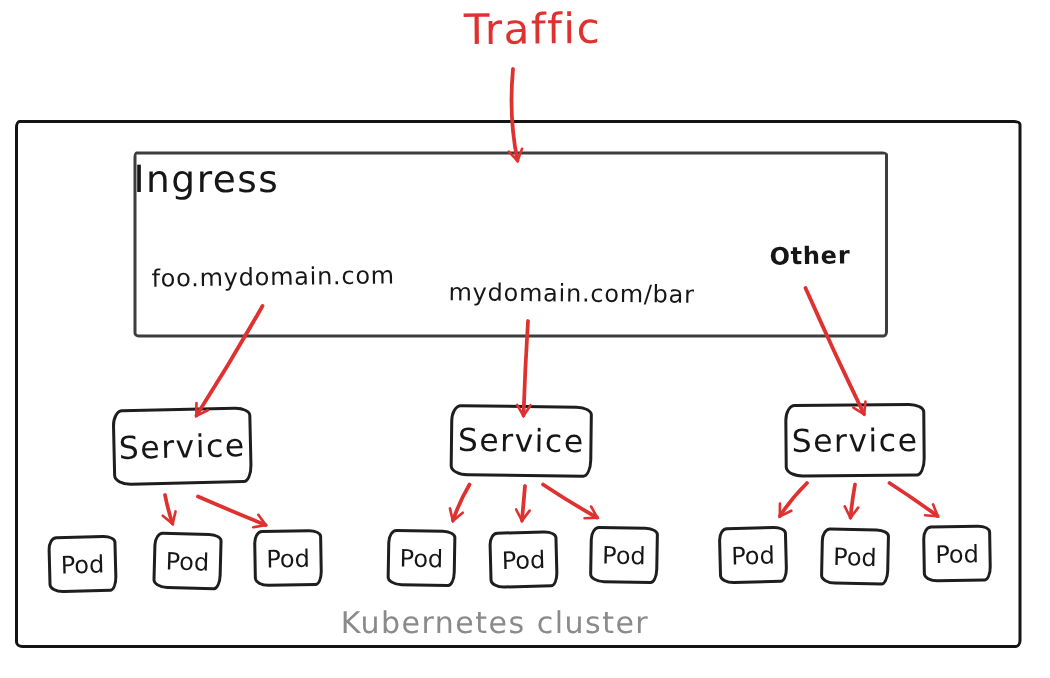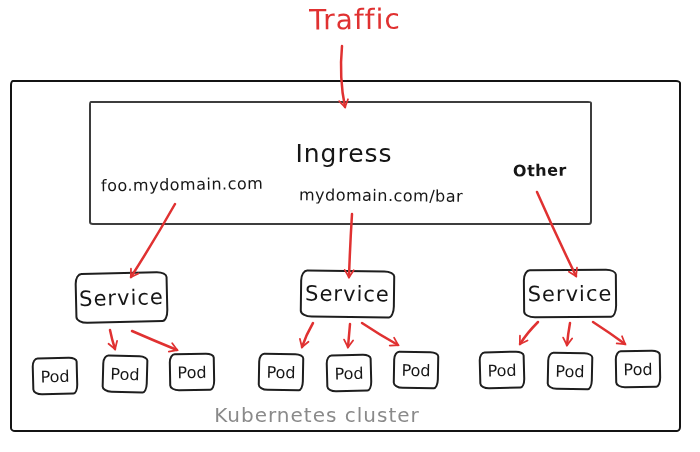--- a/index.html
+++ b/index.html
@@ -34,25 +34,23 @@
     left: 285px; top: 3px; width: 140px;
     text-align: center;
     color: #e03131;
     font-size: 28px;
     letter-spacing: 1px;
     transform: rotate(-0.5deg);
   }
 
   #ingress-title {
     left: 89px; top: 105px; width: 510px;
-    text-align: center;
     color: #161616;
     font-size: 25px;
     letter-spacing: 1px;
-    margin-top: 34px;
   }
 
   .route-label {
     position: absolute;
     color: #161616;
     font-size: 16px;
     letter-spacing: 0.5px;
     white-space: nowrap;
   }
   #route-foo   { left: 101px; top: 175px; transform: rotate(-0.8deg); }
@@ -77,21 +75,21 @@
   #pod-1-2 { left: 102px; top: 355px; transform: rotate(1.5deg); }
   #pod-1-3 { left: 169px; top: 353px; transform: rotate(-1deg); }
   #pod-2-1 { left: 258px; top: 353px; transform: rotate(1deg); }
   #pod-2-2 { left: 326px; top: 354px; transform: rotate(-1.5deg); }
   #pod-2-3 { left: 393px; top: 351px; transform: rotate(1deg); }
   #pod-3-1 { left: 479px; top: 351px; transform: rotate(-1.5deg); }
   #pod-3-2 { left: 547px; top: 352px; transform: rotate(1.2deg); }
   #pod-3-3 { left: 615px; top: 350px; transform: rotate(-1deg); }
 
   #cluster-label {
-    left: 147px; top: 403px; width: 340px;
+    left: 160px; top: 403px; width: 340px;
     text-align: center;
     color: #8a8a8a;
     font-size: 20px;
     letter-spacing: 1px;
   }
 
   #arrow-layer {
     position: absolute; left: 0; top: 0; width: 700px; height: 452px;
     pointer-events: none;
   }

